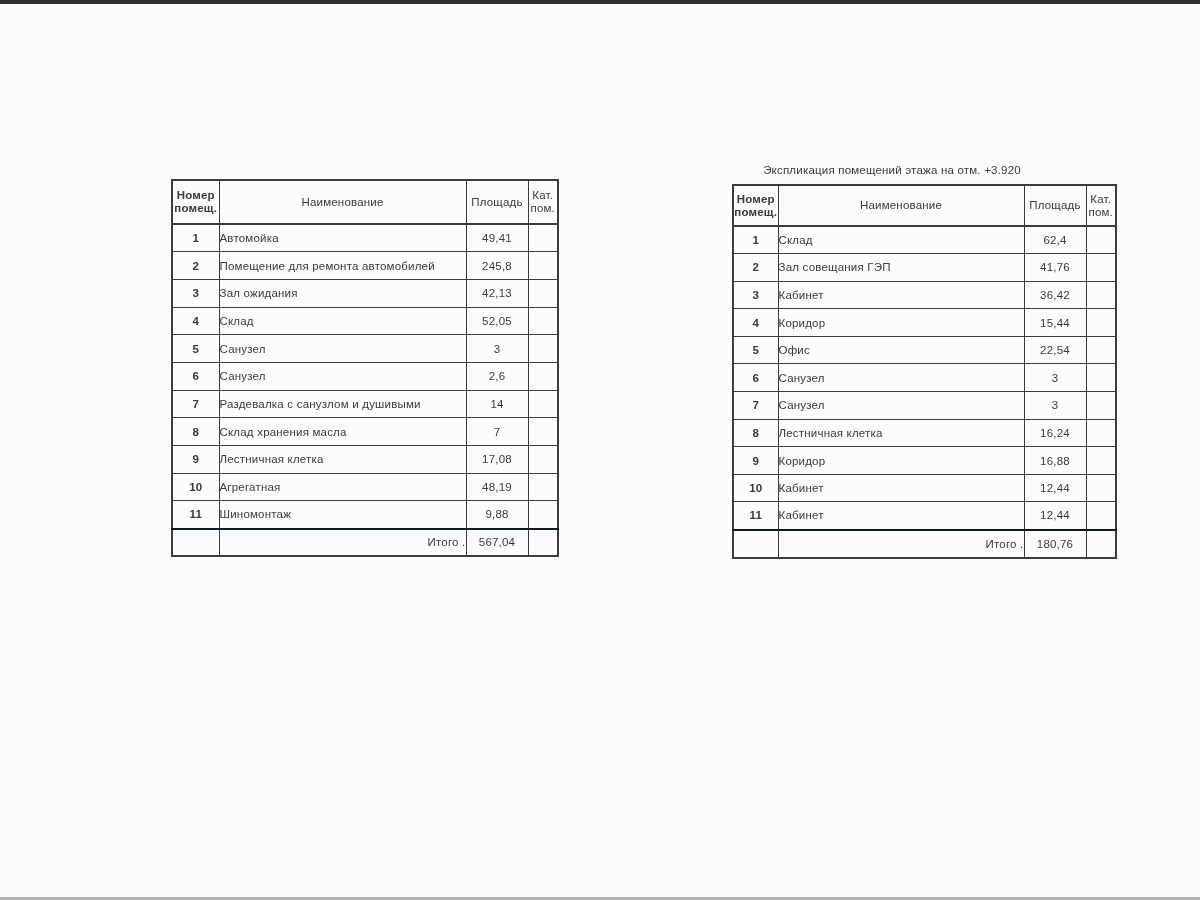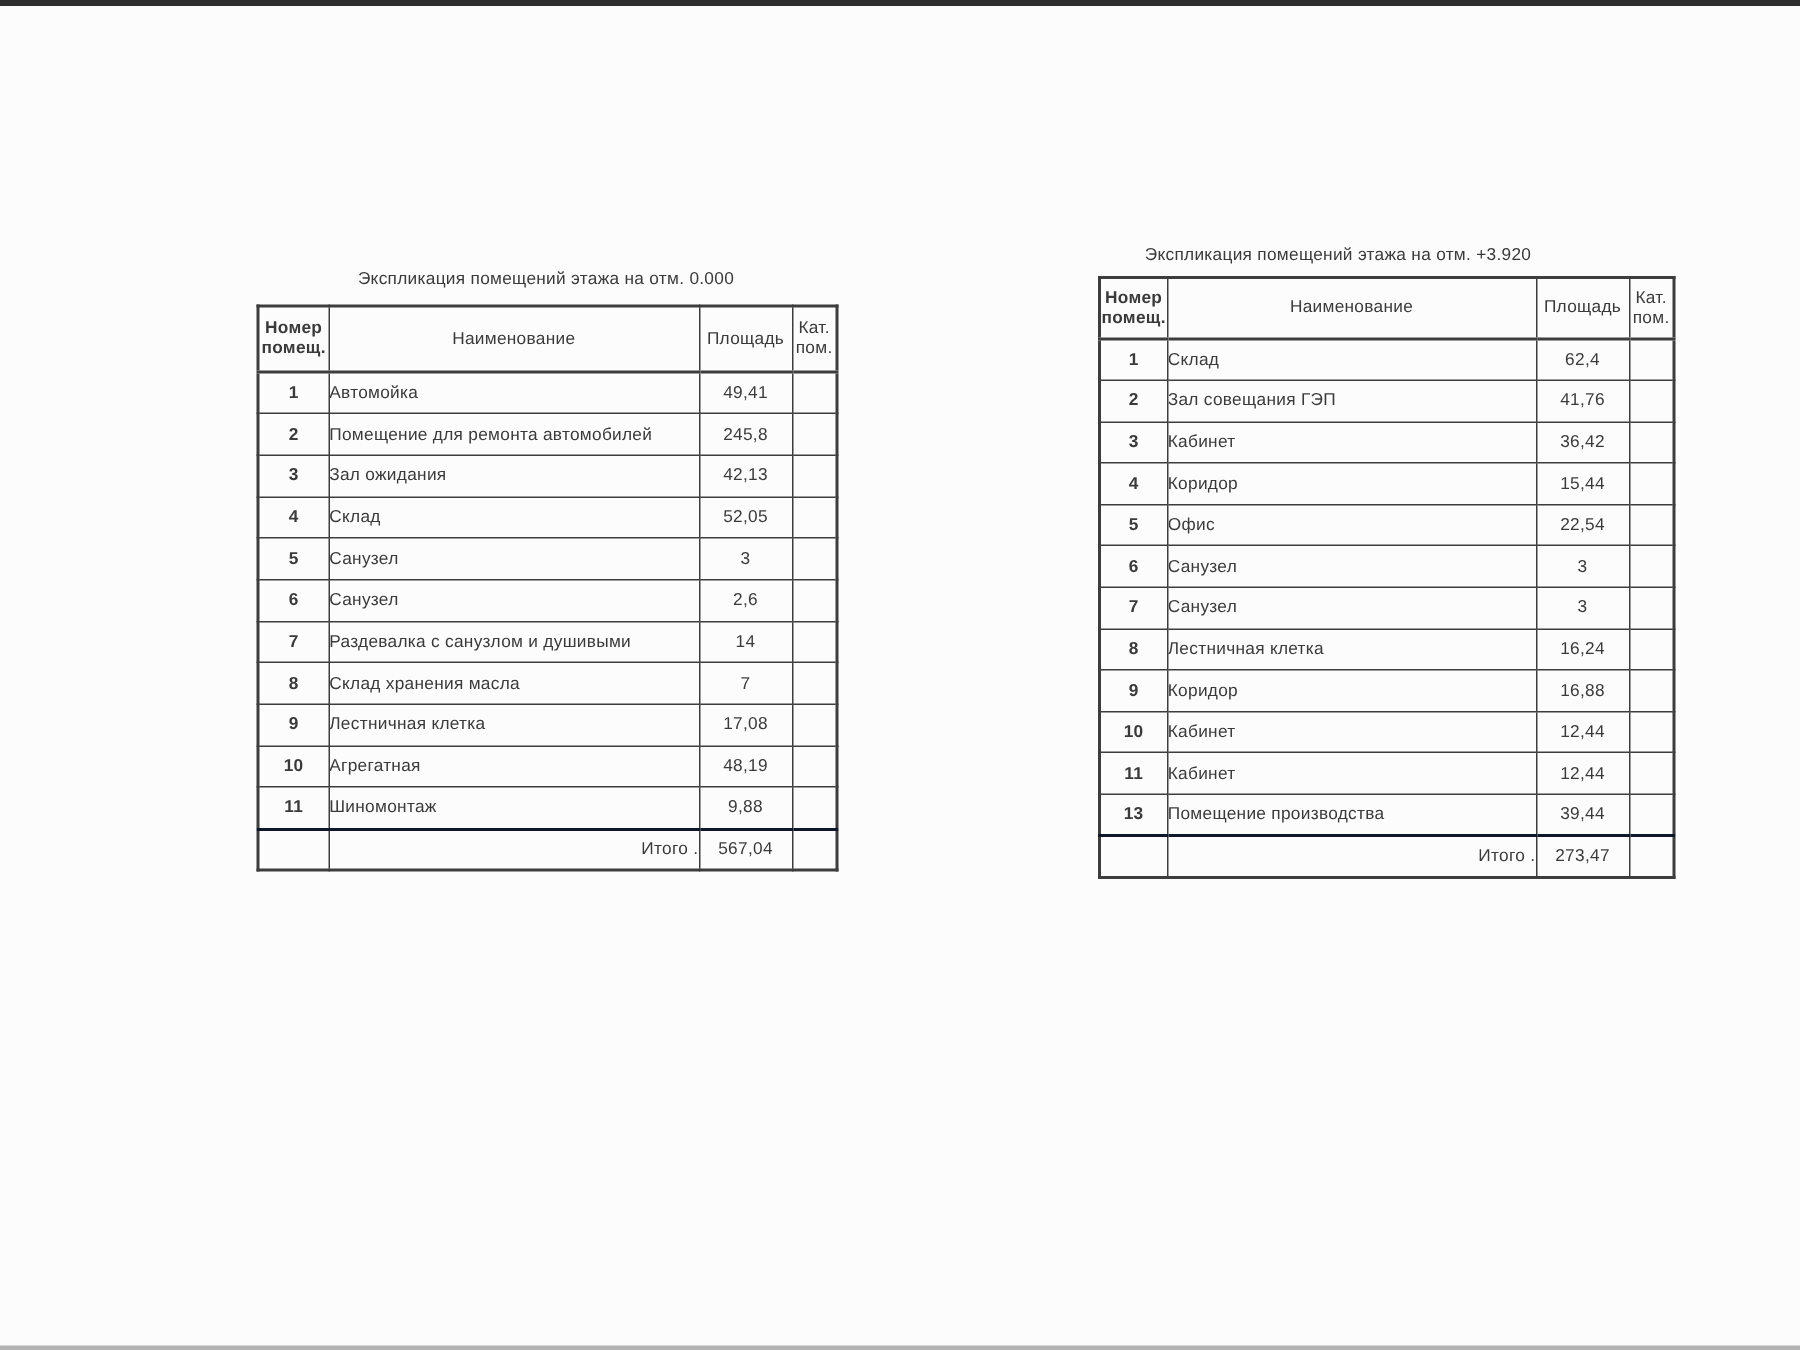--- a/index.html
+++ b/index.html
@@ -68,21 +68,20 @@
   td.c-cat  { text-align: center; }
   td.total-label { text-align: right; padding-right: 10px; }
 </style>
 </head>
 <body>
 
 <div class="edge-top" style="background: rgb(46, 46, 46);"></div>
 <div class="edge-bottom" style="background: rgb(179, 179, 179);"></div>
 
 <section class="table-block" id="block-0">
-  <div class="table-title">Экспликация помещений этажа на отм. 0.000</div>
   <table class="explication">
     <colgroup>
       <col style="width:47px">
         <col style="width:247px">
         <col style="width:62px">
         <col style="width:30px">
     </colgroup>
     <thead>
       <tr>
         <td class="c-num">
@@ -259,29 +258,23 @@
           <td class="c-name">Кабинет</td>
           <td class="c-area">12,44</td>
           <td class="c-cat"></td>
         </tr>
         <tr>
           <td class="c-num">11</td>
           <td class="c-name">Кабинет</td>
           <td class="c-area">12,44</td>
           <td class="c-cat"></td>
         </tr>
-        <tr>
-          <td class="c-num">13</td>
-          <td class="c-name">Помещение производства</td>
-          <td class="c-area">39,44</td>
-          <td class="c-cat"></td>
-        </tr>
       </tbody>
     <tfoot>
       <tr>
         <td class="c-num"></td>
         <td class="total-label">Итого .</td>
-        <td class="c-area">273,47</td>
+        <td class="c-area">180,76</td>
         <td class="c-cat"></td>
       </tr>
     </tfoot>
   </table>
 </section>
 
 </body></html>

